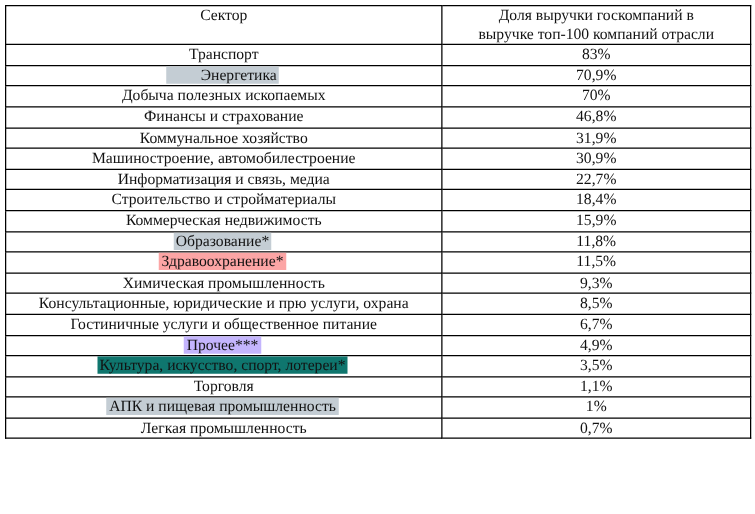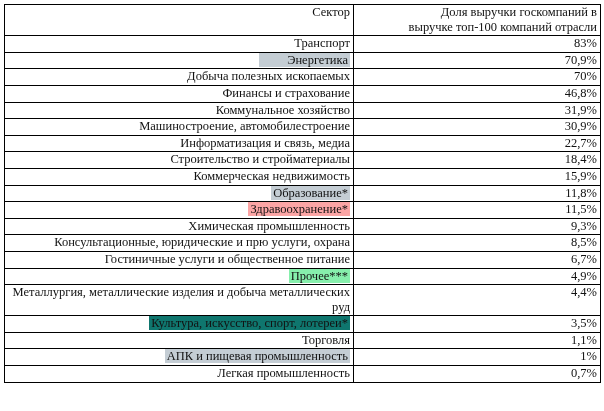--- a/index.html
+++ b/index.html
@@ -24,21 +24,21 @@
   }
   table.sector-table col.c1 { width: 349px; }
   table.sector-table col.c2 { width: 247px; }
   table.sector-table th,
   table.sector-table td {
     border: 1px solid #000000;
     padding: 0 3px 1px 3px;
     font-size: 12.5px;
     line-height: 14.6px;
     font-weight: normal;
-    text-align: right;
+    text-align: center;
     vertical-align: top;
     overflow: hidden;
   }
   .hl {
     
     padding: 0 2px;
     margin-left: -2px;
   }
 </style>
 </head>
@@ -112,26 +112,22 @@
       </tr>
       <tr>
         <td><span>Консультационные, юридические и прю услуги, охрана</span></td>
         <td>8,5%</td>
       </tr>
       <tr>
         <td><span>Гостиничные услуги и общественное питание</span></td>
         <td>6,7%</td>
       </tr>
       <tr>
-        <td><span class="hl" style="background-color: #86efac;">Прочее***</span></td>
+        <td><span class="hl" style="background-color: #c4b5fd;">Прочее***</span></td>
         <td>4,9%</td>
-      </tr>
-      <tr>
-        <td><span>Металлургия, металлические изделия и добыча металлических руд</span></td>
-        <td>4,4%</td>
       </tr>
       <tr>
         <td><span class="hl" style="background-color: #0f766e;">Культура, искусство, спорт, лотереи*</span></td>
         <td>3,5%</td>
       </tr>
       <tr>
         <td><span>Торговля</span></td>
         <td>1,1%</td>
       </tr>
       <tr>

